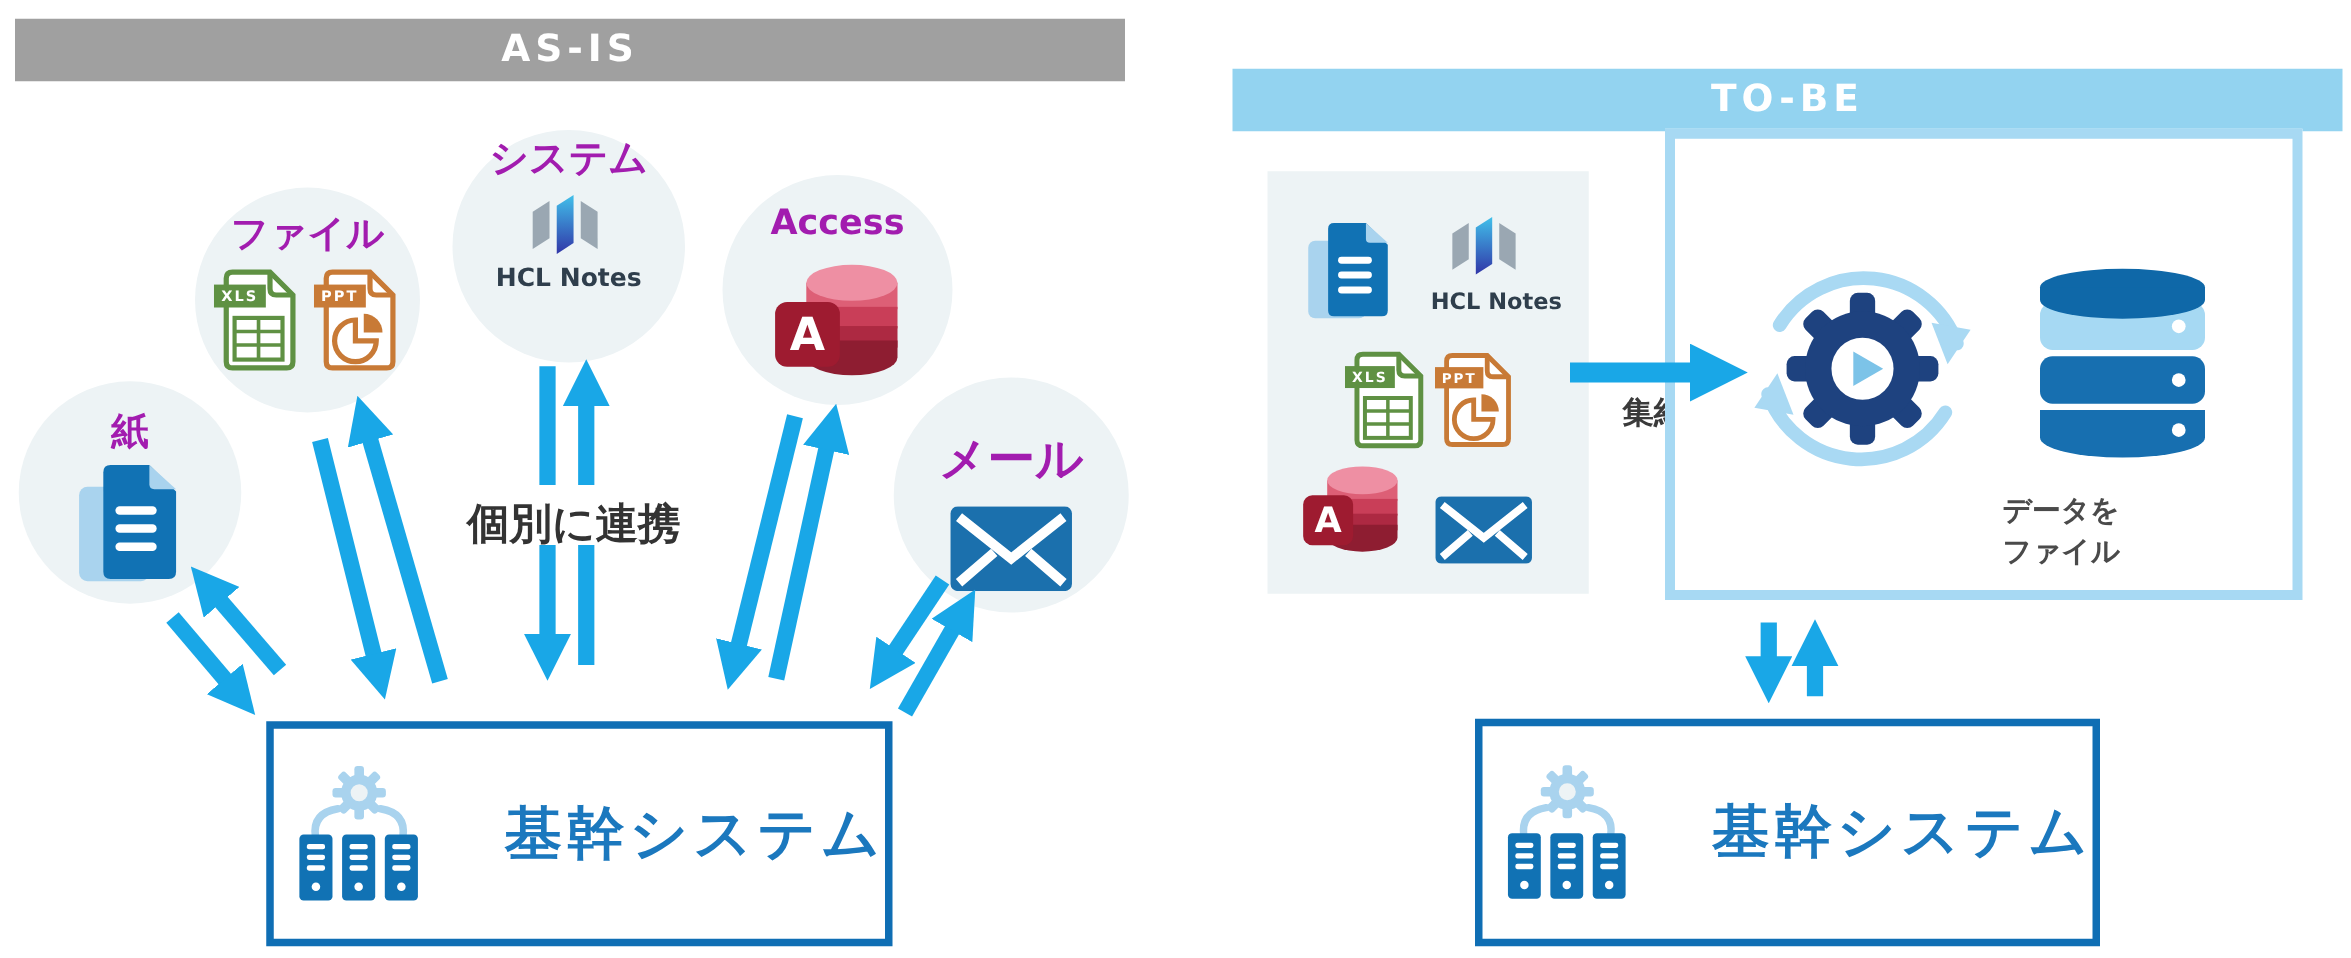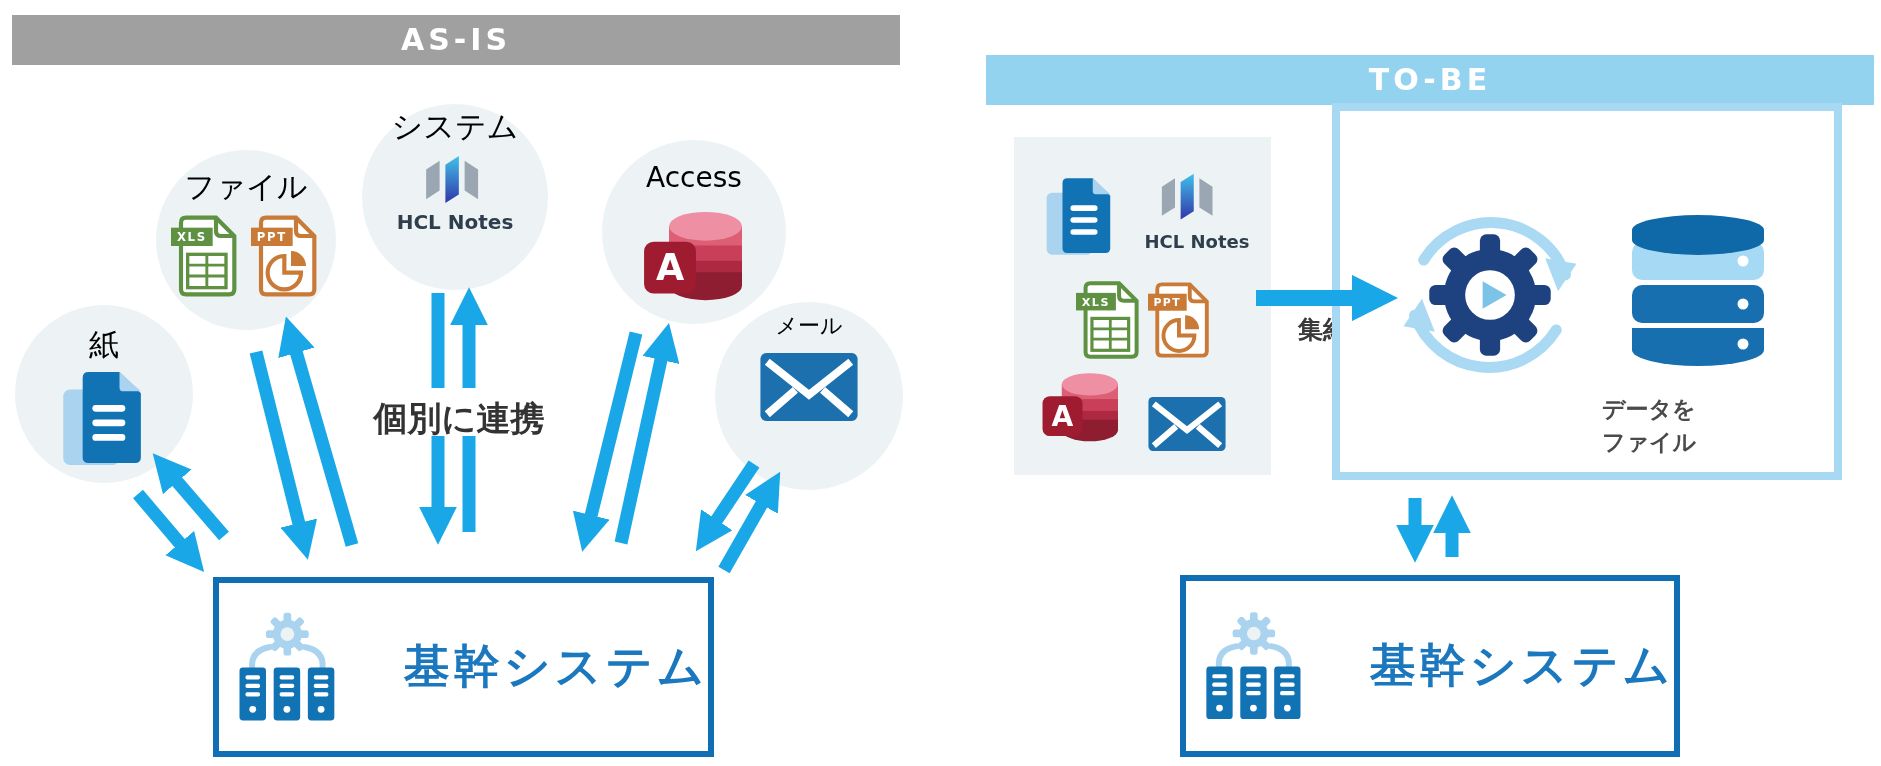--- a/index.html
+++ b/index.html
@@ -9,31 +9,31 @@
   }
   
   .hdr{position:absolute;top:15px;height:50px;line-height:50px;text-align:center;
        color:#ffffff;font-weight:bold;font-size:30px;letter-spacing:4px;}
   .hdr-asis{left:12px;width:888px;background:#a0a0a0;}
   .hdr-tobe{left:986px;width:888px;background:#93d3f0;margin-top:40px;}
 
   
   .src-circle{position:absolute;border-radius:50%;background:#edf3f5;
               display:flex;flex-direction:column;align-items:center;}
-  .src-label{font-weight:normal;color:#000000;white-space:nowrap;}
+  .src-label{font-weight:bold;color:#a21caf;white-space:nowrap;}
   .c-paper {left:15px; top:305px;width:178px;height:178px;}
   .c-file  {left:156px;top:150px;width:180px;height:180px;}
   .c-system{left:362px;top:104px;width:186px;height:186px;}
-  .c-access{left:602px;top:140px;width:184px;height:184px;gap:13px;}
+  .c-access{left:578px;top:140px;width:184px;height:184px;gap:13px;}
   .c-mail  {left:715px;top:302px;width:188px;height:188px;}
   .c-paper  .src-label{margin-top:20px;font-size:30px;}
   .c-file   .src-label{margin-top:17px;font-size:30px;}
   .c-system .src-label{margin-top:2px; font-size:31px;}
   .c-access .src-label{margin-top:21px;font-size:28px;font-family:"DejaVu Sans","Liberation Sans",sans-serif;}
-  .c-mail   .src-label{margin-top:9px;font-size:22px;}
+  .c-mail   .src-label{margin-top:40px;font-size:38px;}
   .icon-row{display:flex;gap:10px;margin-top:6px;}
   .hcl-product{font-size:20px;font-weight:600;color:#2f3e4c;margin-top:4px;}
 
   .note-individual{position:absolute;left:354px;top:396px;width:210px;text-align:center;
                    font-size:34px;font-weight:bold;color:#333333;}
 
   
   .core-box{position:absolute;box-sizing:border-box;background:#ffffff;border:6px solid #0f6eb4;
             display:flex;align-items:center;justify-content:center;gap:48px;}
   .core-left {left:213px; top:577px;width:501px;height:180px;}

